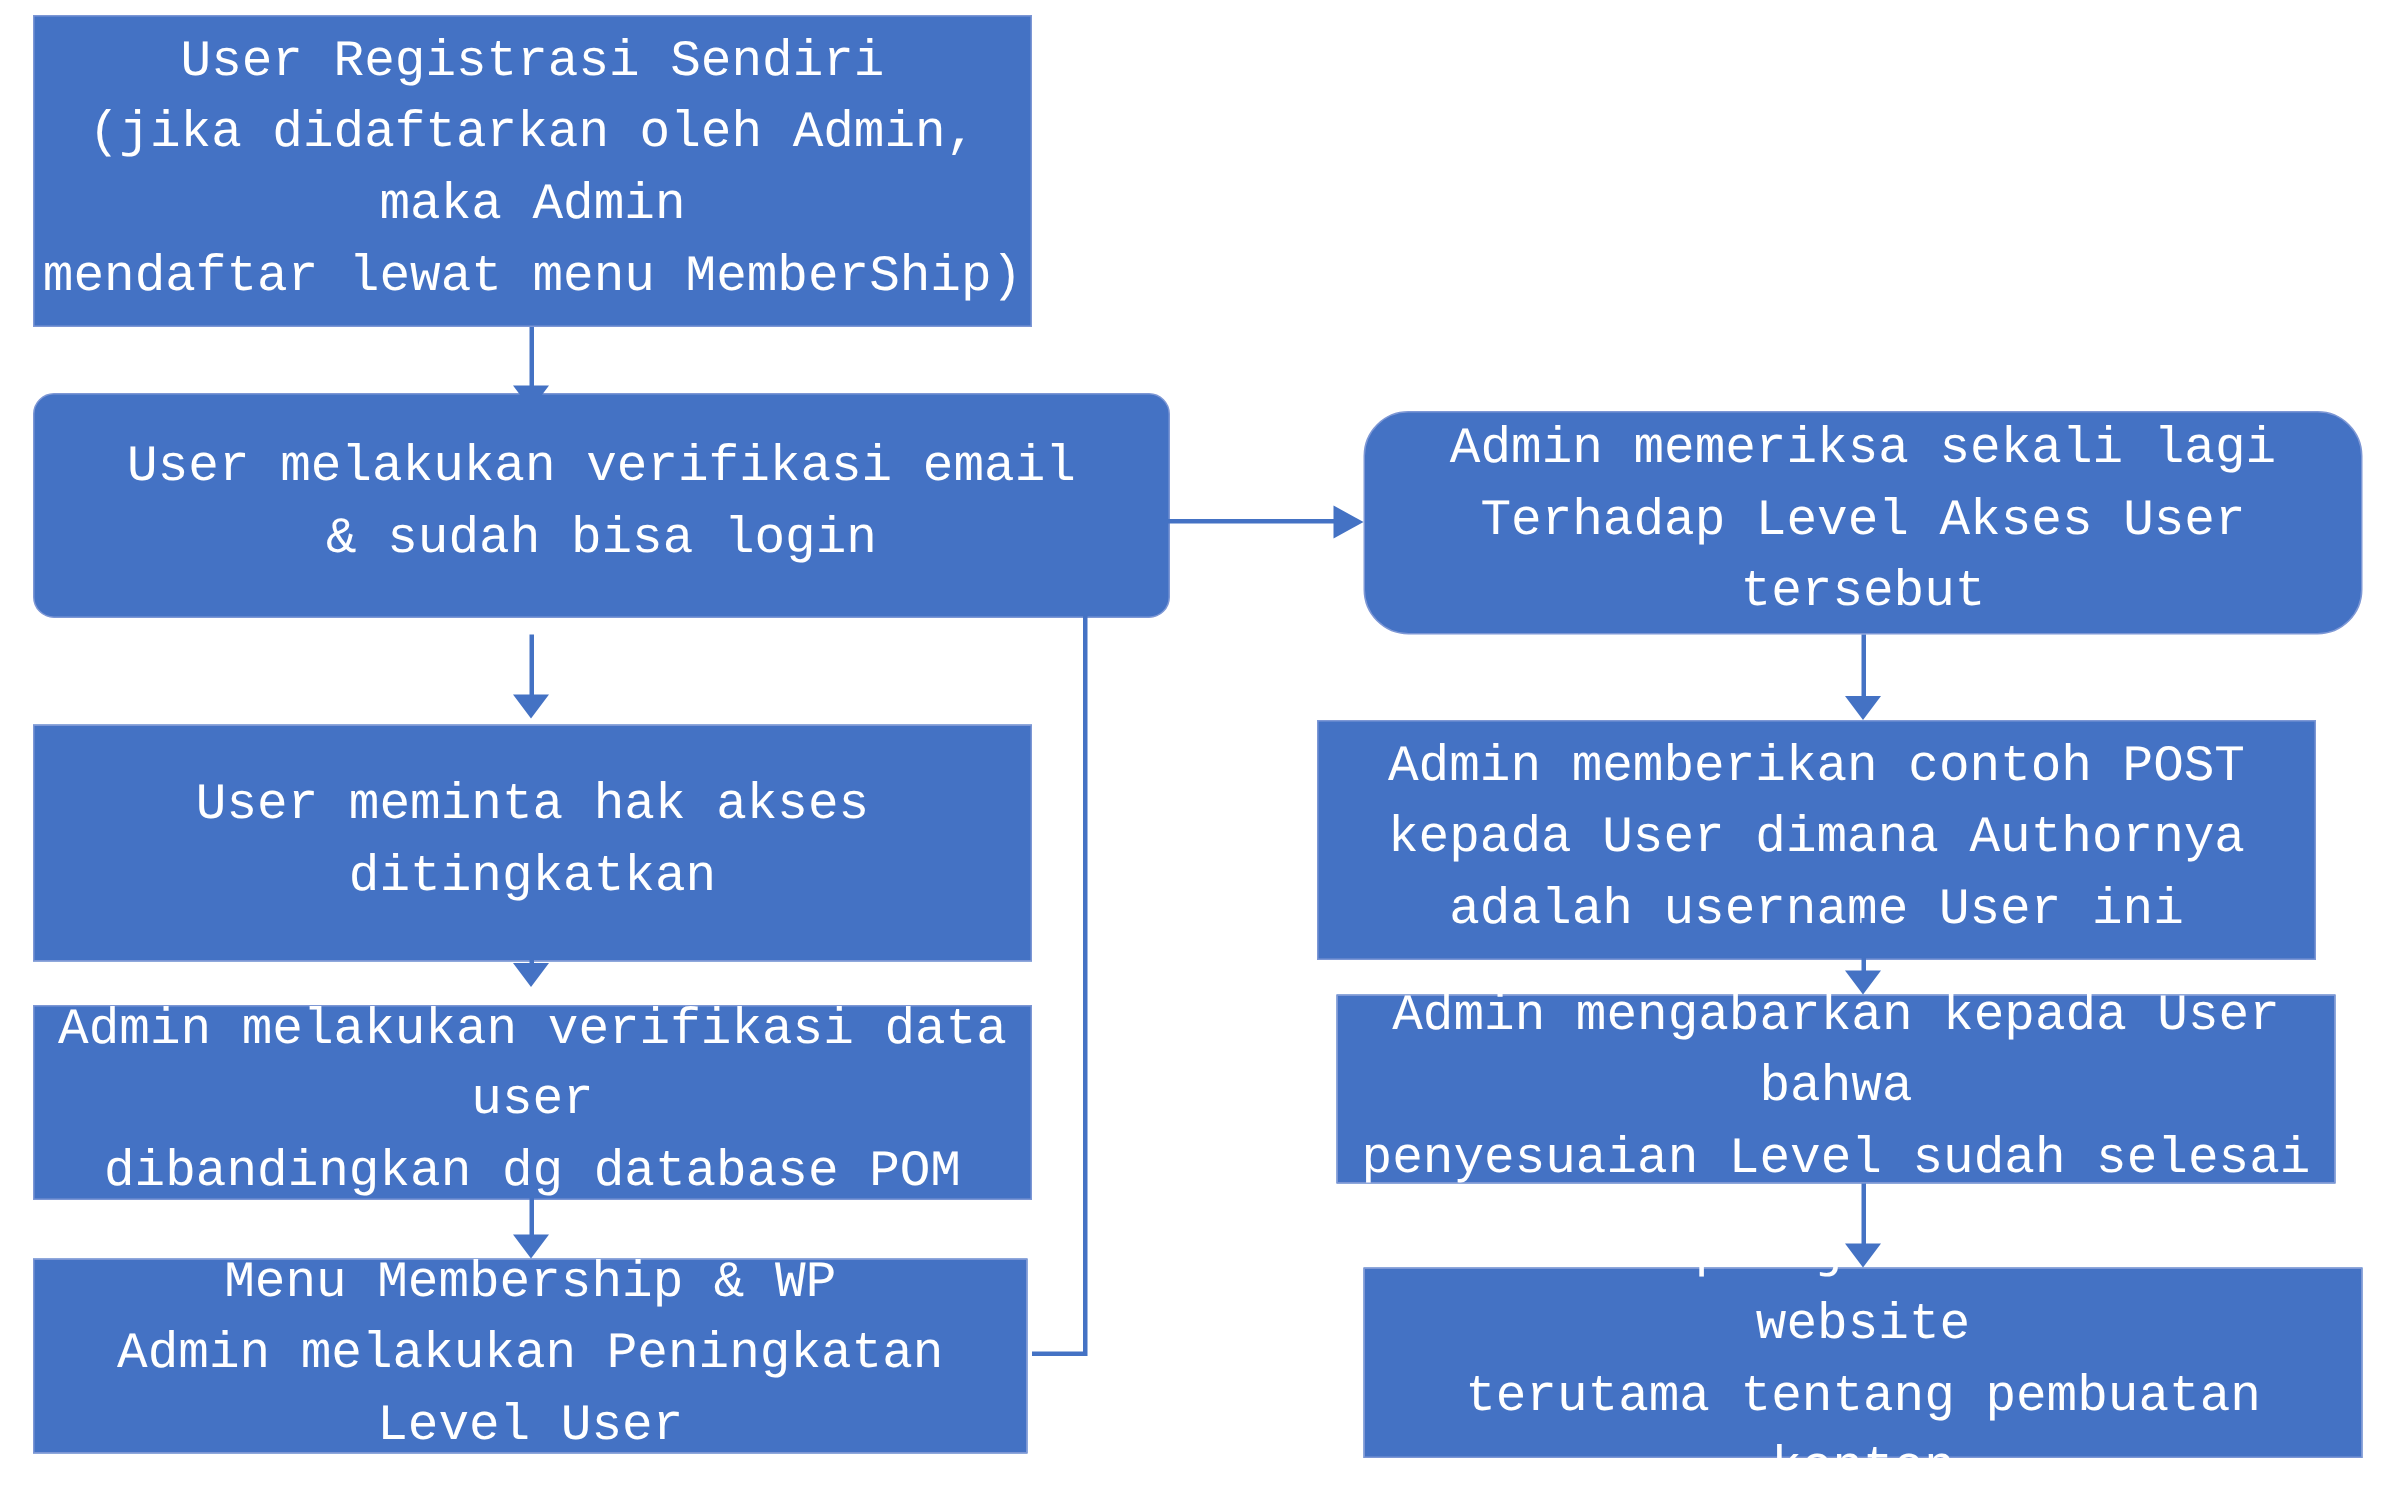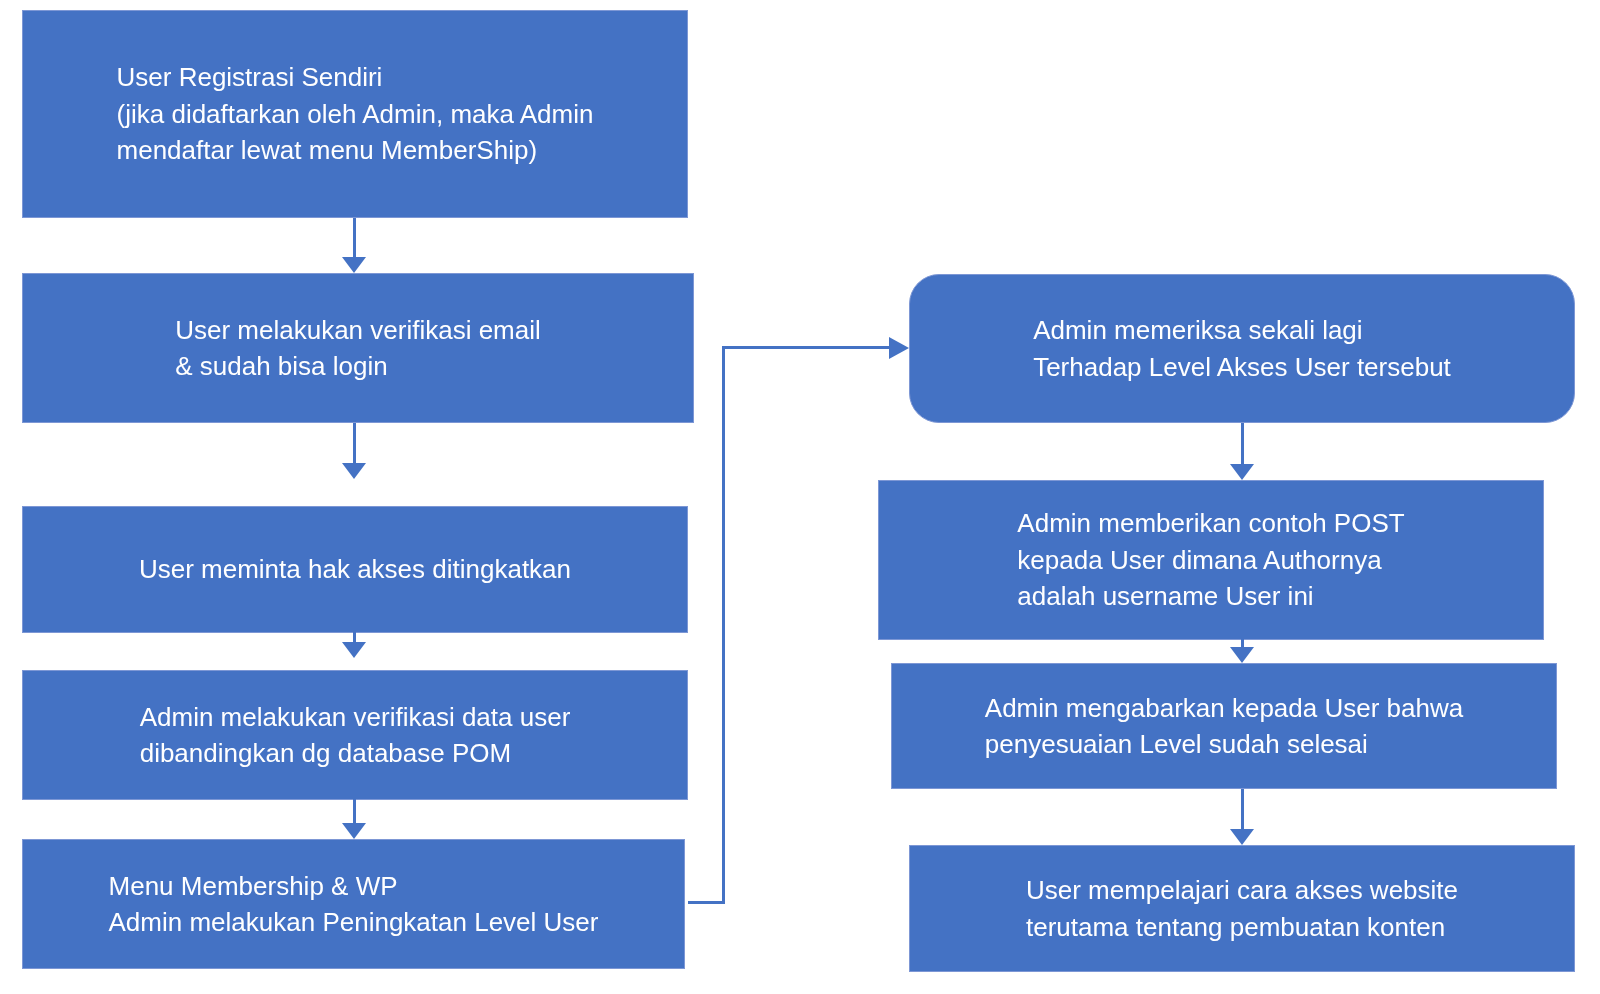--- a/index.html
+++ b/index.html
@@ -17,25 +17,26 @@
   }
   .node {
     position: absolute;
     box-sizing: border-box;
     background: var(--node-fill, #4472C4);
     border: 1px solid var(--node-border, #7d97d5);
     color: var(--text-color, #ffffff);
     display: flex;
     align-items: center;
     justify-content: center;
-    text-align: left;
-    font-size: 26px;
+    text-align: center;
+    font-size: 34px;
     line-height: 1.4;
     white-space: pre-line;
     font-weight: 400;
+    font-family: Liberation Mono, monospace;
   }
   .v-arrow {
     position: absolute;
     width: 24px;
   }
   .v-arrow .shaft {
     position: absolute;
     left: 10.5px;
     top: 0;
     bottom: 14px;
@@ -67,24 +68,24 @@
 </style>
 </head>
 <body>
 
 <div id="canvas">
 
   <div class="node" style="left:22px;  top:10px;  width:666px; height:208px;">User Registrasi Sendiri
 (jika didaftarkan oleh Admin, maka Admin
 mendaftar lewat menu MemberShip)</div>
 
-  <div class="node" style="left:22px;  top:273px; width:672px; height:150px;">User melakukan verifikasi email
+  <div class="node" style="left:22px;  top:262px; width:758px; height:150px;border-radius:14px;">User melakukan verifikasi email
 &amp; sudah bisa login</div>
 
-  <div class="node" style="left:22px;  top:506px; width:666px; height:127px;">User meminta hak akses ditingkatkan</div>
+  <div class="node" style="left:22px;  top:483px; width:666px; height:158px;">User meminta hak akses ditingkatkan</div>
 
   <div class="node" style="left:22px;  top:658px; width:666px; height:130px;margin-top:12px;">Admin melakukan verifikasi data user
 dibandingkan dg database POM</div>
 
   <div class="node" style="left:22px;  top:839px; width:663px; height:130px;">Menu Membership &amp; WP
 Admin melakukan Peningkatan Level User</div>
 
   <div class="node" style="left:909px; top:274px; width:666px; height:149px;border-radius:30px;">Admin memeriksa sekali lagi
 Terhadap Level Akses User tersebut</div>
 

